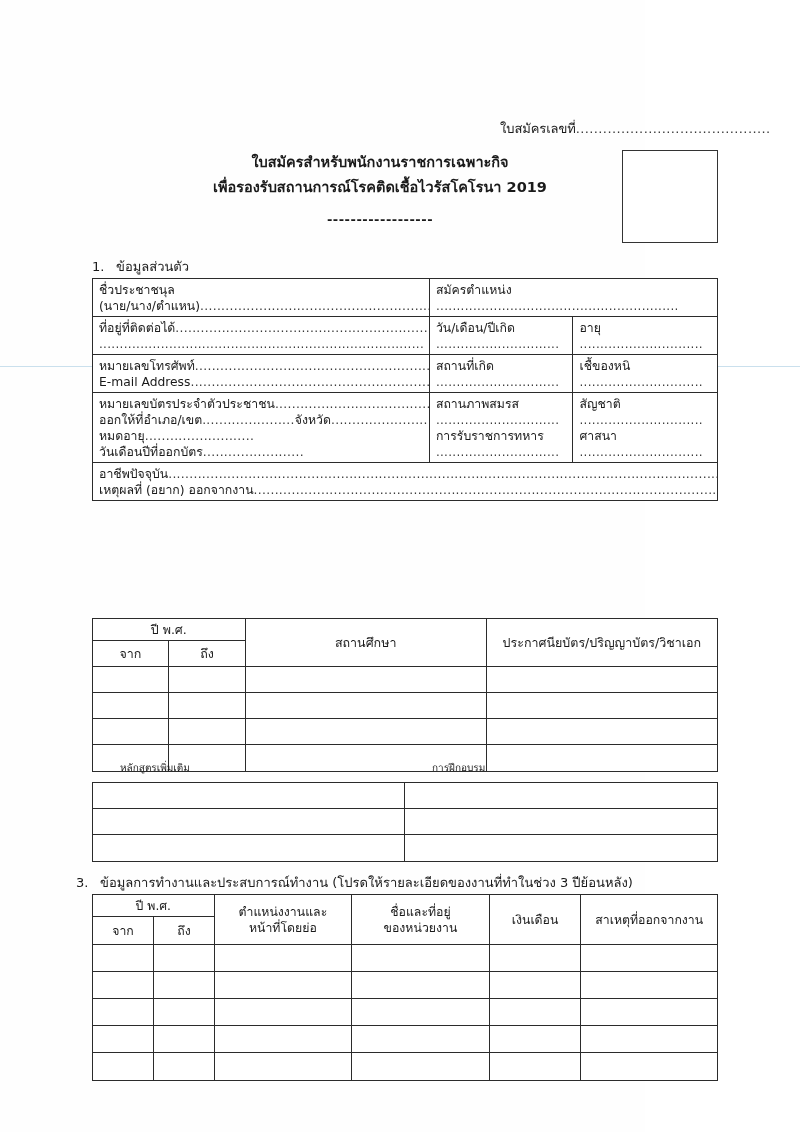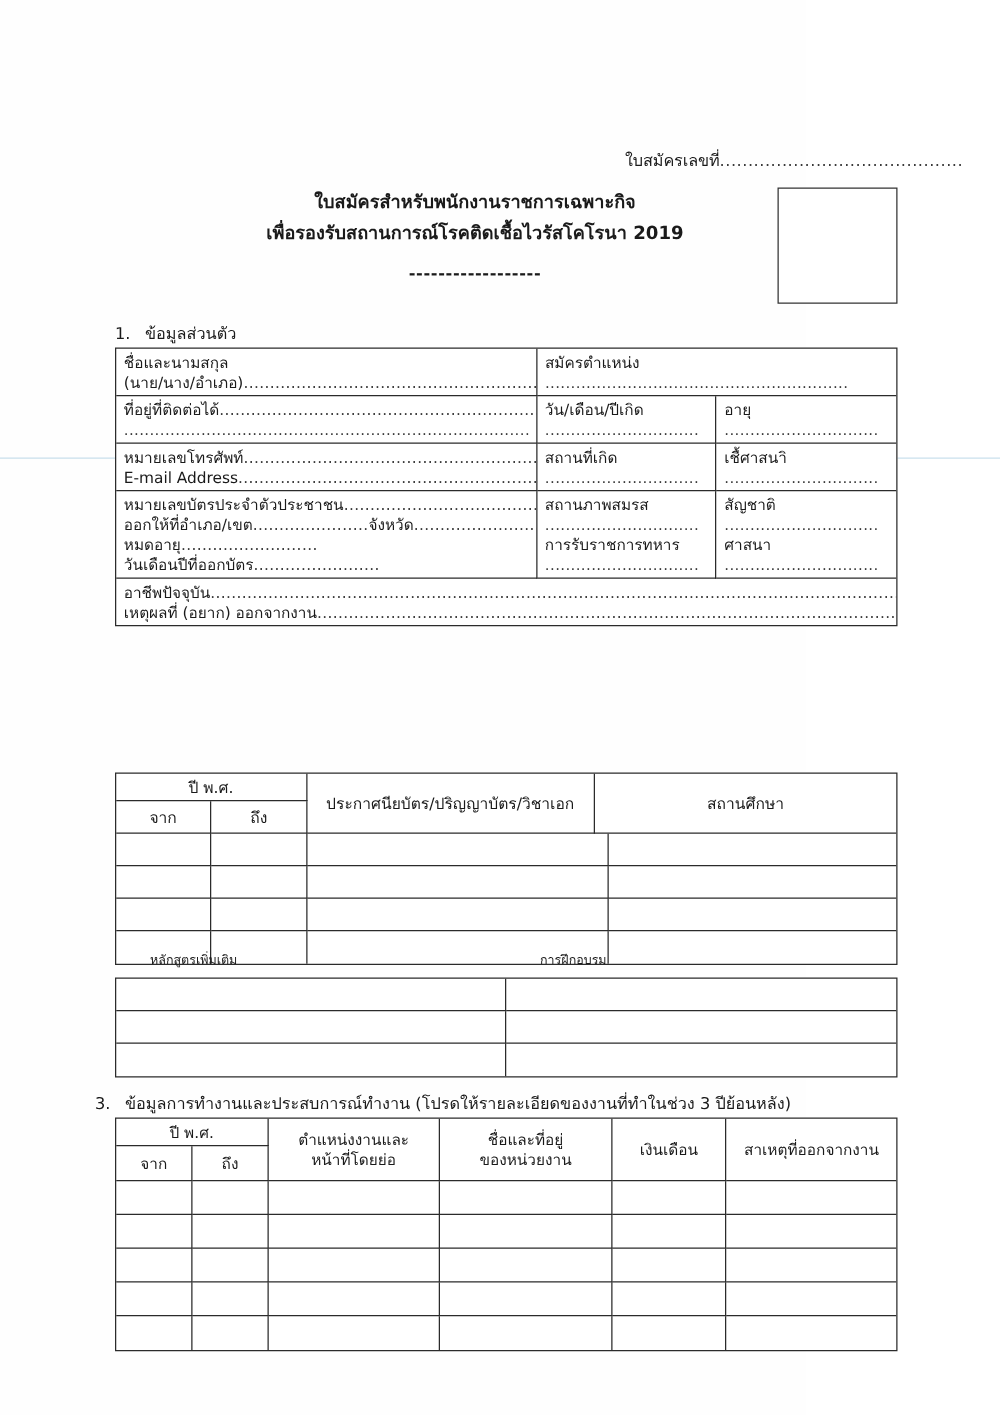--- a/index.html
+++ b/index.html
@@ -185,22 +185,22 @@
   <div class="scan-line"></div>
 
   <div class="sec-head" style="left:92px; top:256px;">
     <span class="sec-num">1.</span><span>ข้อมูลส่วนตัว</span>
   </div>
 
   <div class="tbl" id="sec1-table">
 
     <div class="trow">
       <div class="tcell s1-left">
-        <span class="lbl">ชื่อและนามสกุล</span>
-        <span class="lbl"><span>(นาย/นาง/อำเภอ)</span><span class="inline-dots">..............................................................</span></span>
+        <span class="lbl">ชื่วประชาชนุล</span>
+        <span class="lbl"><span>(นาย/นาง/ตำแหน)</span><span class="inline-dots">..............................................................</span></span>
       </div>
       <div class="tcell s1-right">
         <span class="lbl">สมัครตำแหน่ง</span>
         <span class="dotfill">...........................................................</span>
       </div>
     </div>
 
     <div class="trow">
       <div class="tcell s1-left">
         <span class="lbl"><span>ที่อยู่ที่ติดต่อได้</span><span class="inline-dots">...............................................................................</span></span>
@@ -219,21 +219,21 @@
     <div class="trow">
       <div class="tcell s1-left">
         <span class="lbl"><span>หมายเลขโทรศัพท์</span><span class="inline-dots">..............................................................................</span></span>
         <span class="lbl"><span>E-mail Address</span><span class="inline-dots">...................................................................................</span></span>
       </div>
       <div class="tcell s1-q">
         <span class="lbl">สถานที่เกิด</span>
         <span class="dotfill">..............................</span>
       </div>
       <div class="tcell s1-q">
-        <span class="lbl">เชื้ศาสนาิ</span>
+        <span class="lbl">เชื้ของหนิ</span>
         <span class="dotfill">..............................</span>
       </div>
     </div>
 
     <div class="trow">
       <div class="tcell s1-left">
         <span class="lbl"><span>หมายเลขบัตรประจำตัวประชาชน</span><span class="inline-dots">......................................</span></span>
         <span class="lbl"><span>ออกให้ที่อำเภอ/เขต</span><span class="inline-dots">......................</span><span>จังหวัด</span><span class="inline-dots">..............................</span></span>
         <span class="lbl"><span>หมดอายุ</span><span class="inline-dots">..........................</span></span>
         <span class="lbl"><span>วันเดือนปีที่ออกบัตร</span><span class="inline-dots">........................</span></span>
@@ -257,22 +257,22 @@
         <span class="lbl"><span>อาชีพปัจจุบัน</span><span class="inline-dots">........................................................................................................................................................</span></span>
         <span class="lbl"><span>เหตุผลที่ (อยาก) ออกจากงาน</span><span class="inline-dots">...............................................................................................................................</span></span>
       </div>
     </div>
   </div>
 
 
   <div class="tbl" id="sec2-table">
     <div class="trow">
       <div class="tcell e-year hdr-cell" style="height:22px;">ปี พ.ศ.</div>
+      <div class="tcell e-school hdr-cell" style="height:48px;">สถานศึกษา</div>
       <div class="tcell e-cert hdr-cell" style="height:48px;">ประกาศนียบัตร/ปริญญาบัตร/วิชาเอก</div>
-      <div class="tcell e-school hdr-cell" style="height:48px;">สถานศึกษา</div>
     </div>
     <div class="trow" style="width:153px; margin-top:-26px;">
       <div class="tcell e-from hdr-cell" style="height:26px;">จาก</div>
       <div class="tcell e-to hdr-cell" style="height:26px; border-right:1.1px solid #2b2b2b;">ถึง</div>
     </div>
 
     <div class="trow row-blank">
       <div class="tcell e-from"></div>
       <div class="tcell e-to"></div>
       <div class="tcell e-school"></div>

